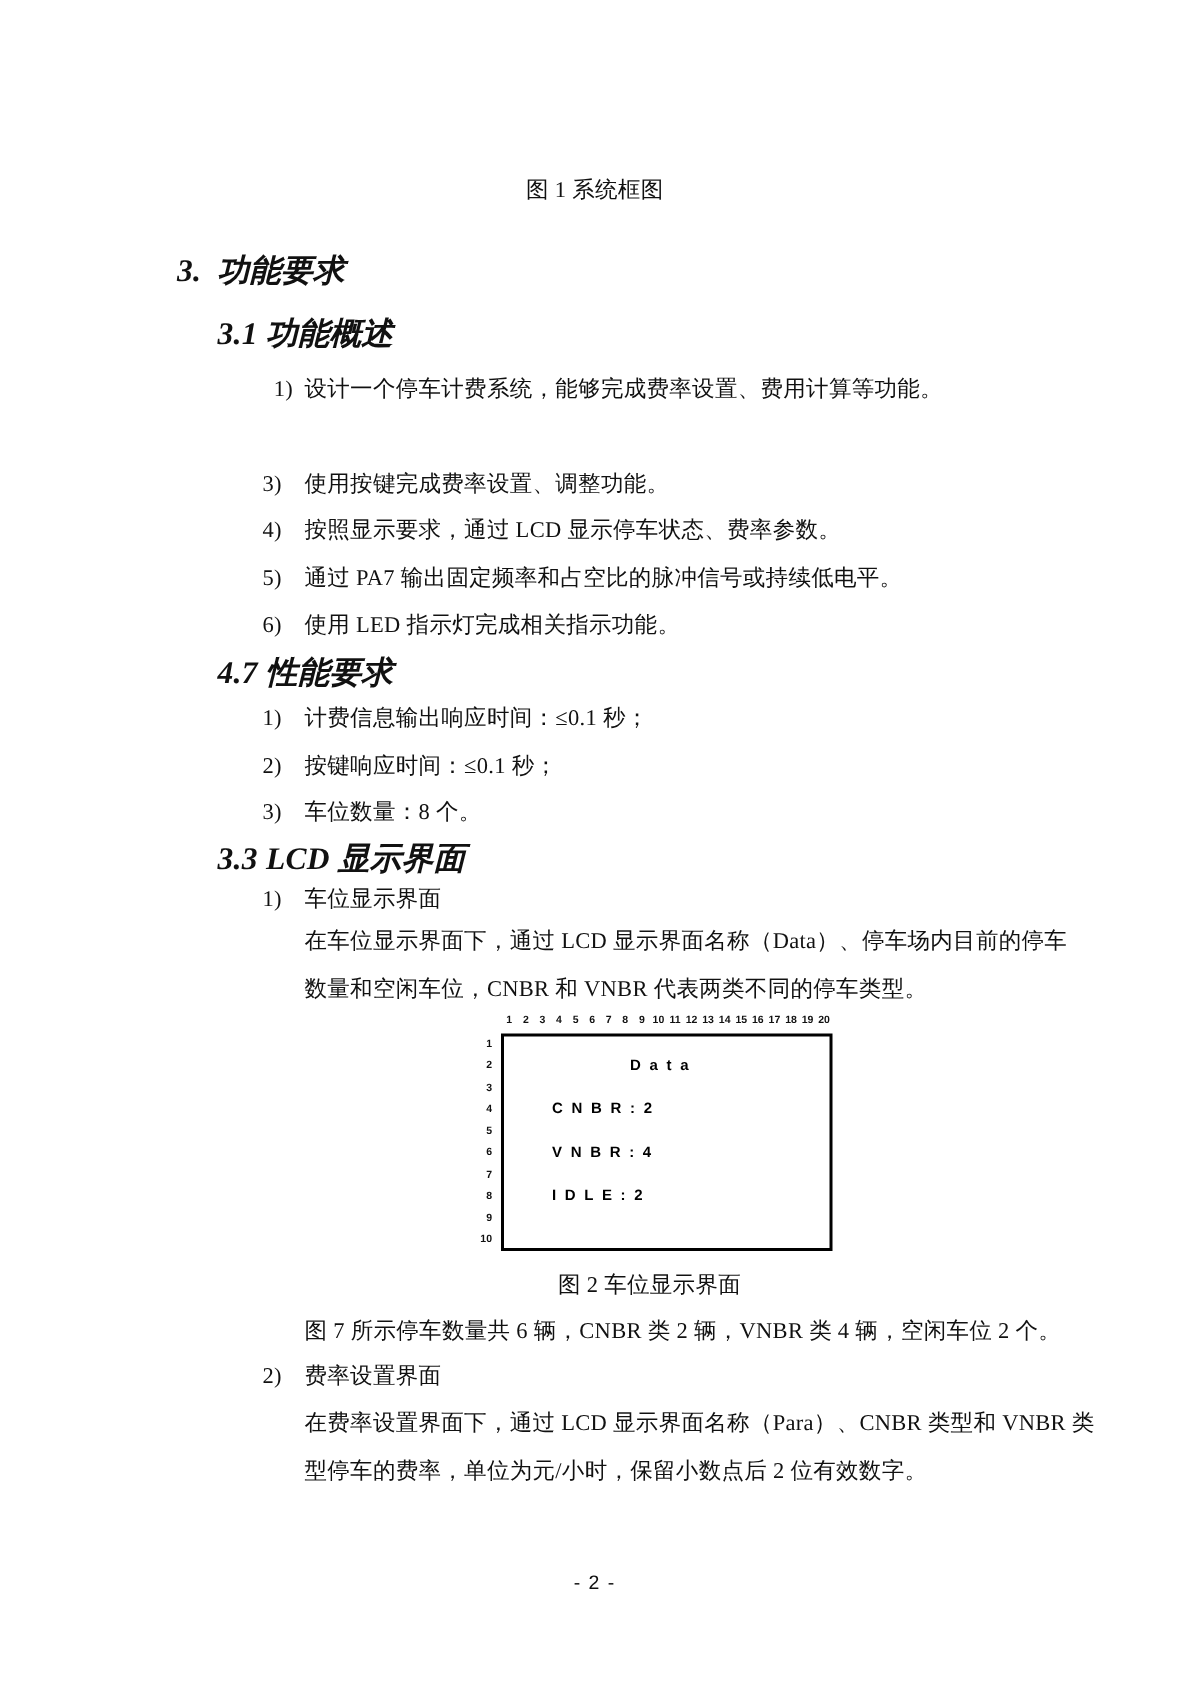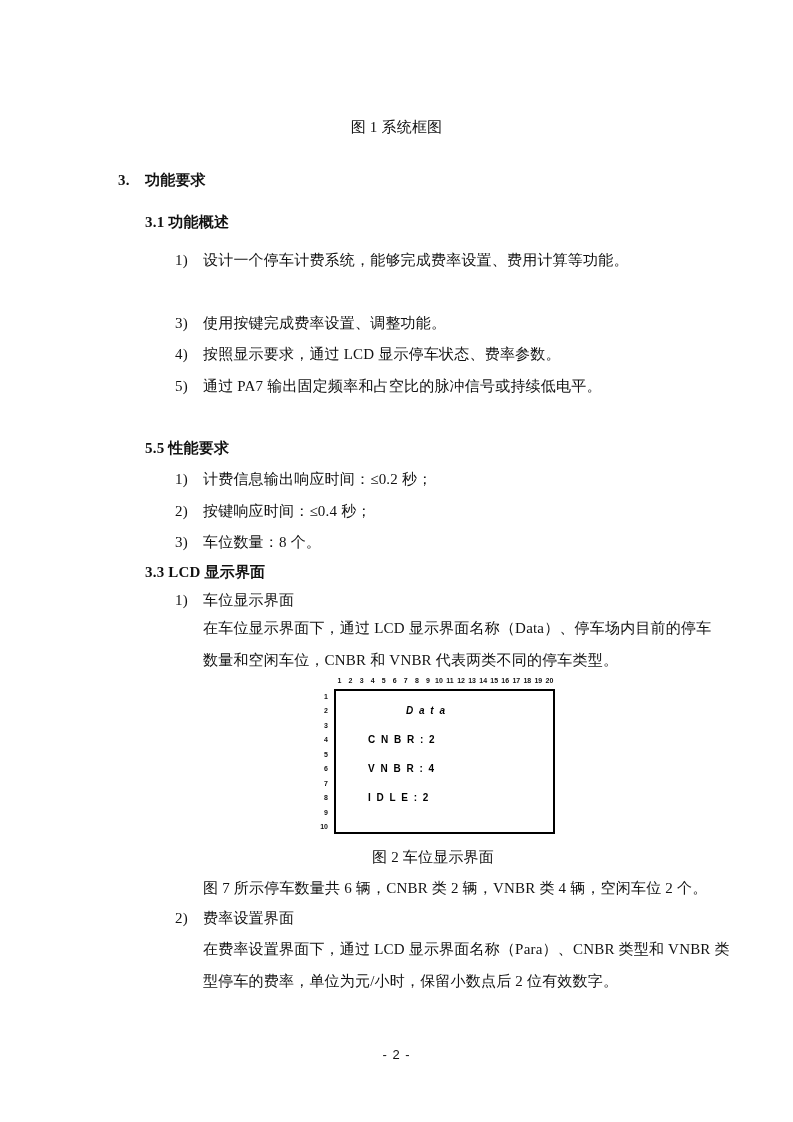--- a/index.html
+++ b/index.html
@@ -20,21 +20,22 @@
     font-size: 15px;
     line-height: 18px;
     letter-spacing: 0.2px;
   }
   .caption-center {
     left: 0; right: 0;
     text-align: center;
   }
   .heading {
     font-weight: bold;
-    font-size: 15px;
+    font-size: 21px;
+    font-style: italic;
   }
   .sec3 .num {
     display: inline-block;
     width: 27px;
     font-weight: bold;
   }
   .item .num {
     display: inline-block;
     width: 28px;
   }
@@ -72,21 +73,21 @@
     border: 2px solid #000000;
     background: #ffffff;
   }
   .lcd-text {
     position: absolute;
     font: bold 10px/14px "Liberation Sans", "DejaVu Sans", sans-serif;
     letter-spacing: 1.5px;
     color: #000;
     white-space: nowrap;
   }
-  .lcd-text.l-data { left: 406px; top: 688px; font-style: italic; }
+  .lcd-text.l-data { left: 420px; top: 688px; }
   .lcd-text.l-cnbr { left: 368px; top: 717px; }
   .lcd-text.l-vnbr { left: 368px; top: 746px; }
   .lcd-text.l-idle { left: 368px; top: 775px; }
   .page-num {
     position: absolute;
     left: 0; right: 0;
     top: 1031px;
     text-align: center;
     font: 13px "Liberation Sans", "DejaVu Sans", sans-serif;
     letter-spacing: 1px;
@@ -98,40 +99,43 @@
 <div class="page">
 
   <div class="line caption-center" style="top:102px;">图 1 系统框图</div>
 
   <div class="line heading sec3" style="left:118px; top:155px;">
     <span class="num">3.</span><span>功能要求</span>
   </div>
 
   <div class="line heading" style="left:145px; top:197px;">3.1 功能概述</div>
 
-  <div class="line item" style="left:175px; top:235px;">
+  <div class="line item" style="left:175px; top:235px;text-align:center;">
     <span class="num">1)</span><span>设计一个停车计费系统，能够完成费率设置、费用计算等功能。</span>
   </div>
   <div class="line item" style="left:175px; top:298px;">
     <span class="num">3)</span><span>使用按键完成费率设置、调整功能。</span>
   </div>
   <div class="line item" style="left:175px; top:329px;">
     <span class="num">4)</span><span>按照显示要求，通过 LCD 显示停车状态、费率参数。</span>
   </div>
   <div class="line item" style="left:175px; top:361px;">
     <span class="num">5)</span><span>通过 PA7 输出固定频率和占空比的脉冲信号或持续低电平。</span>
   </div>
-
-  <div class="line heading" style="left:145px; top:423px;">5.5 性能要求</div>
+  <div class="line item" style="left:175px; top:392px;">
+    <span class="num">6)</span><span>使用 LED 指示灯完成相关指示功能。</span>
+  </div>
+
+  <div class="line heading" style="left:145px; top:423px;">4.7 性能要求</div>
 
   <div class="line item" style="left:175px; top:454px;">
-    <span class="num">1)</span><span>计费信息输出响应时间：≤0.2 秒；</span>
+    <span class="num">1)</span><span>计费信息输出响应时间：≤0.1 秒；</span>
   </div>
   <div class="line item" style="left:175px; top:486px;">
-    <span class="num">2)</span><span>按键响应时间：≤0.4 秒；</span>
+    <span class="num">2)</span><span>按键响应时间：≤0.1 秒；</span>
   </div>
   <div class="line item" style="left:175px; top:517px;">
     <span class="num">3)</span><span>车位数量：8 个。</span>
   </div>
 
   <div class="line heading" style="left:145px; top:547px;text-align:right;">3.3 LCD 显示界面</div>
 
   <div class="line item" style="left:175px; top:575px;">
     <span class="num">1)</span><span>车位显示界面</span>
   </div>

